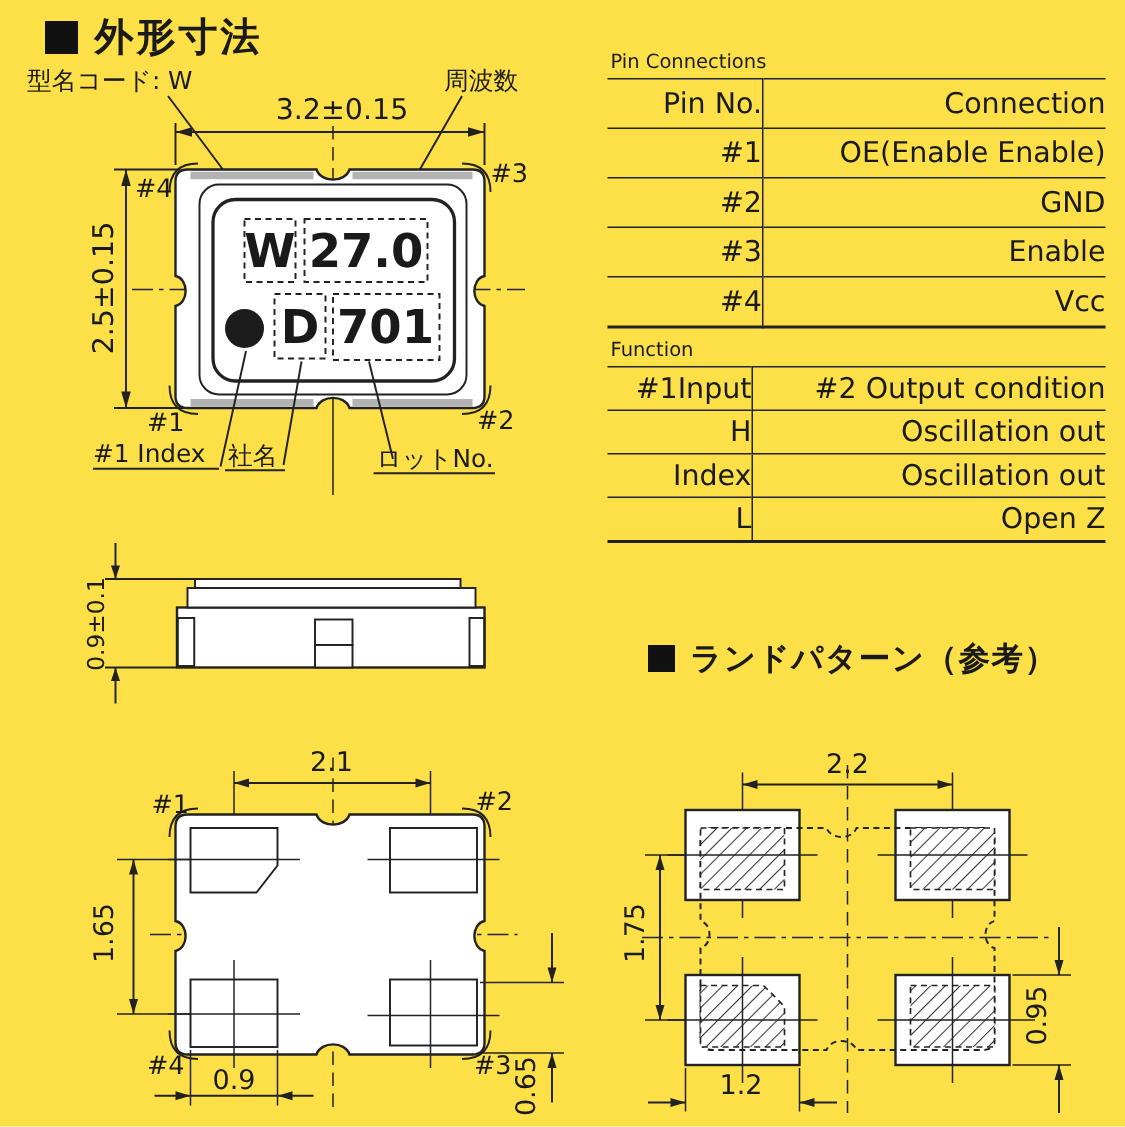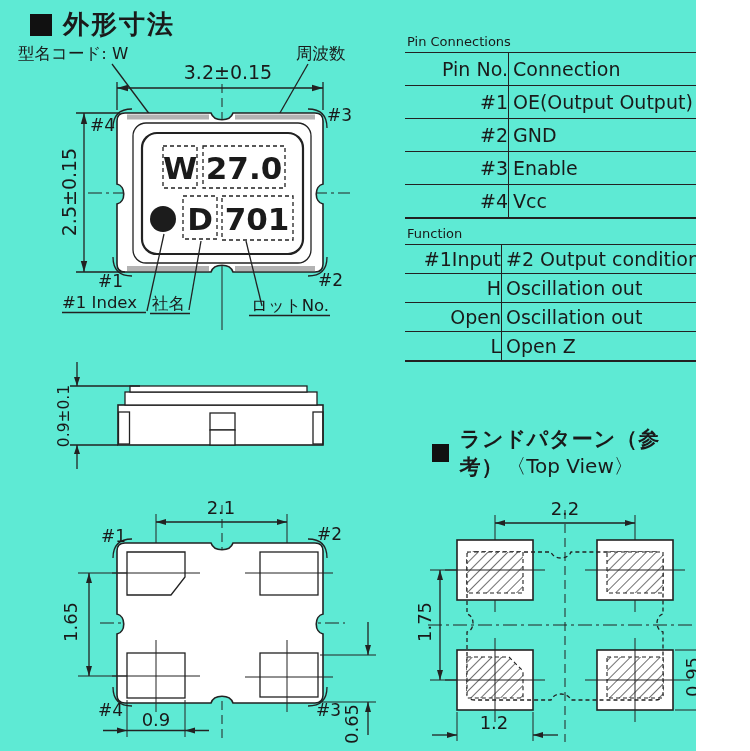--- a/index.html
+++ b/index.html
@@ -1,31 +1,31 @@
 <!DOCTYPE html>
 <html><head>
 <meta charset="utf-8">
 <style>
   html,body{margin:0;padding:0;background:#fff;}
-  .page{position:relative;width:696px;height:751px;background:#5eead4;overflow:hidden;
+  .page{position:relative;width:750px;height:751px;background:#fde047;overflow:hidden;
         font-family:"DejaVu Sans","Liberation Sans",sans-serif;color:#1a1a1a;}
   .sec-title{position:absolute;display:flex;align-items:center;font-weight:bold;}
   .sq{background:#111;display:inline-block;}
   .t-big{font-size:26px;letter-spacing:2px;margin-left:11px;}
   .t-mid{font-size:21px;letter-spacing:1px;margin-left:10px;}
   .subtitle{position:absolute;font-size:20px;text-align:center;}
   .blk{position:absolute;}
   .blk-title{font-size:13px;margin:0 0 3px 2px;}
   table.tbl{border-collapse:collapse;border-top:1.6px solid #222;border-bottom:2.6px solid #222;
             table-layout:fixed;font-size:19px;color:#1a1a1a;}
   table.tbl tr{border-bottom:1.4px solid #222;}
   table.tbl td{padding:0;height:32px;}
   table.ftbl td{height:28px;}
   table.tbl td.c1{text-align:right;border-right:1.6px solid #222;}
-  table.tbl td.c2{padding-left:4px;text-align:left;}
+  table.tbl td.c2{padding-left:14px;text-align:right;}
   svg{position:absolute;overflow:visible;}
   svg text{fill:#1a1a1a;font-family:"DejaVu Sans","Liberation Sans",sans-serif;}
   .ln{stroke:#222;stroke-width:1.3;fill:none;}
   .ln2{stroke:#222;stroke-width:1.6;fill:none;}
   .bold{stroke:#222;stroke-width:2.2;fill:none;}
   .thin{stroke:#222;stroke-width:1;fill:none;}
   .wfill{fill:#fff;}
   .arr{fill:#222;stroke:none;}
   .dash{stroke-dasharray:4 3;}
   .cdash{stroke-dasharray:9 5;}
@@ -231,21 +231,21 @@
   <div class="blk" style="left:405px;top:34px;width:335px;">
     <p class="blk-title">Pin Connections</p>
     <table class="tbl" style="width:332px;">
       <tbody>
           <tr>
         <td class="c1" style="width:103px;">Pin No.</td>
         <td class="c2">Connection</td>
       </tr>
       <tr>
         <td class="c1">#1</td>
-        <td class="c2">OE(Output Output)</td>
+        <td class="c2">OE(Enable Enable)</td>
       </tr>
       <tr>
         <td class="c1">#2</td>
         <td class="c2">GND</td>
       </tr>
       <tr>
         <td class="c1">#3</td>
         <td class="c2">Enable</td>
       </tr>
       <tr>
@@ -262,36 +262,35 @@
       <tbody>
           <tr>
         <td class="c1" style="width:96px;">#1Input</td>
         <td class="c2">#2 Output condition</td>
       </tr>
       <tr>
         <td class="c1">H</td>
         <td class="c2">Oscillation out</td>
       </tr>
       <tr>
-        <td class="c1">Open</td>
+        <td class="c1">Index</td>
         <td class="c2">Oscillation out</td>
       </tr>
       <tr>
         <td class="c1">L</td>
         <td class="c2">Open Z</td>
       </tr>
     </tbody>
       </table>
   </div>
 
   <div class="sec-title" style="left:432px;top:425px;">
     <span class="sq" style="width:18px;height:18px;"></span>
     <span class="t-mid">ランドパターン（参考）</span>
   </div>
-  <div class="subtitle" style="left:405px;top:453px;width:330px;">〈Top View〉</div>
 
   <svg width="345" height="256" viewBox="405 495 345 256" style="left:405px;top:495px;">
     <defs>
       <pattern id="hpL" patternUnits="userSpaceOnUse" width="7" height="7" patternTransform="rotate(45)">
         <rect width="7" height="7" fill="#fff"></rect>
         <line x1="0" y1="0" x2="0" y2="7" stroke="#333" stroke-width="1.4"></line>
       </pattern>
     </defs>
 
     <g>

